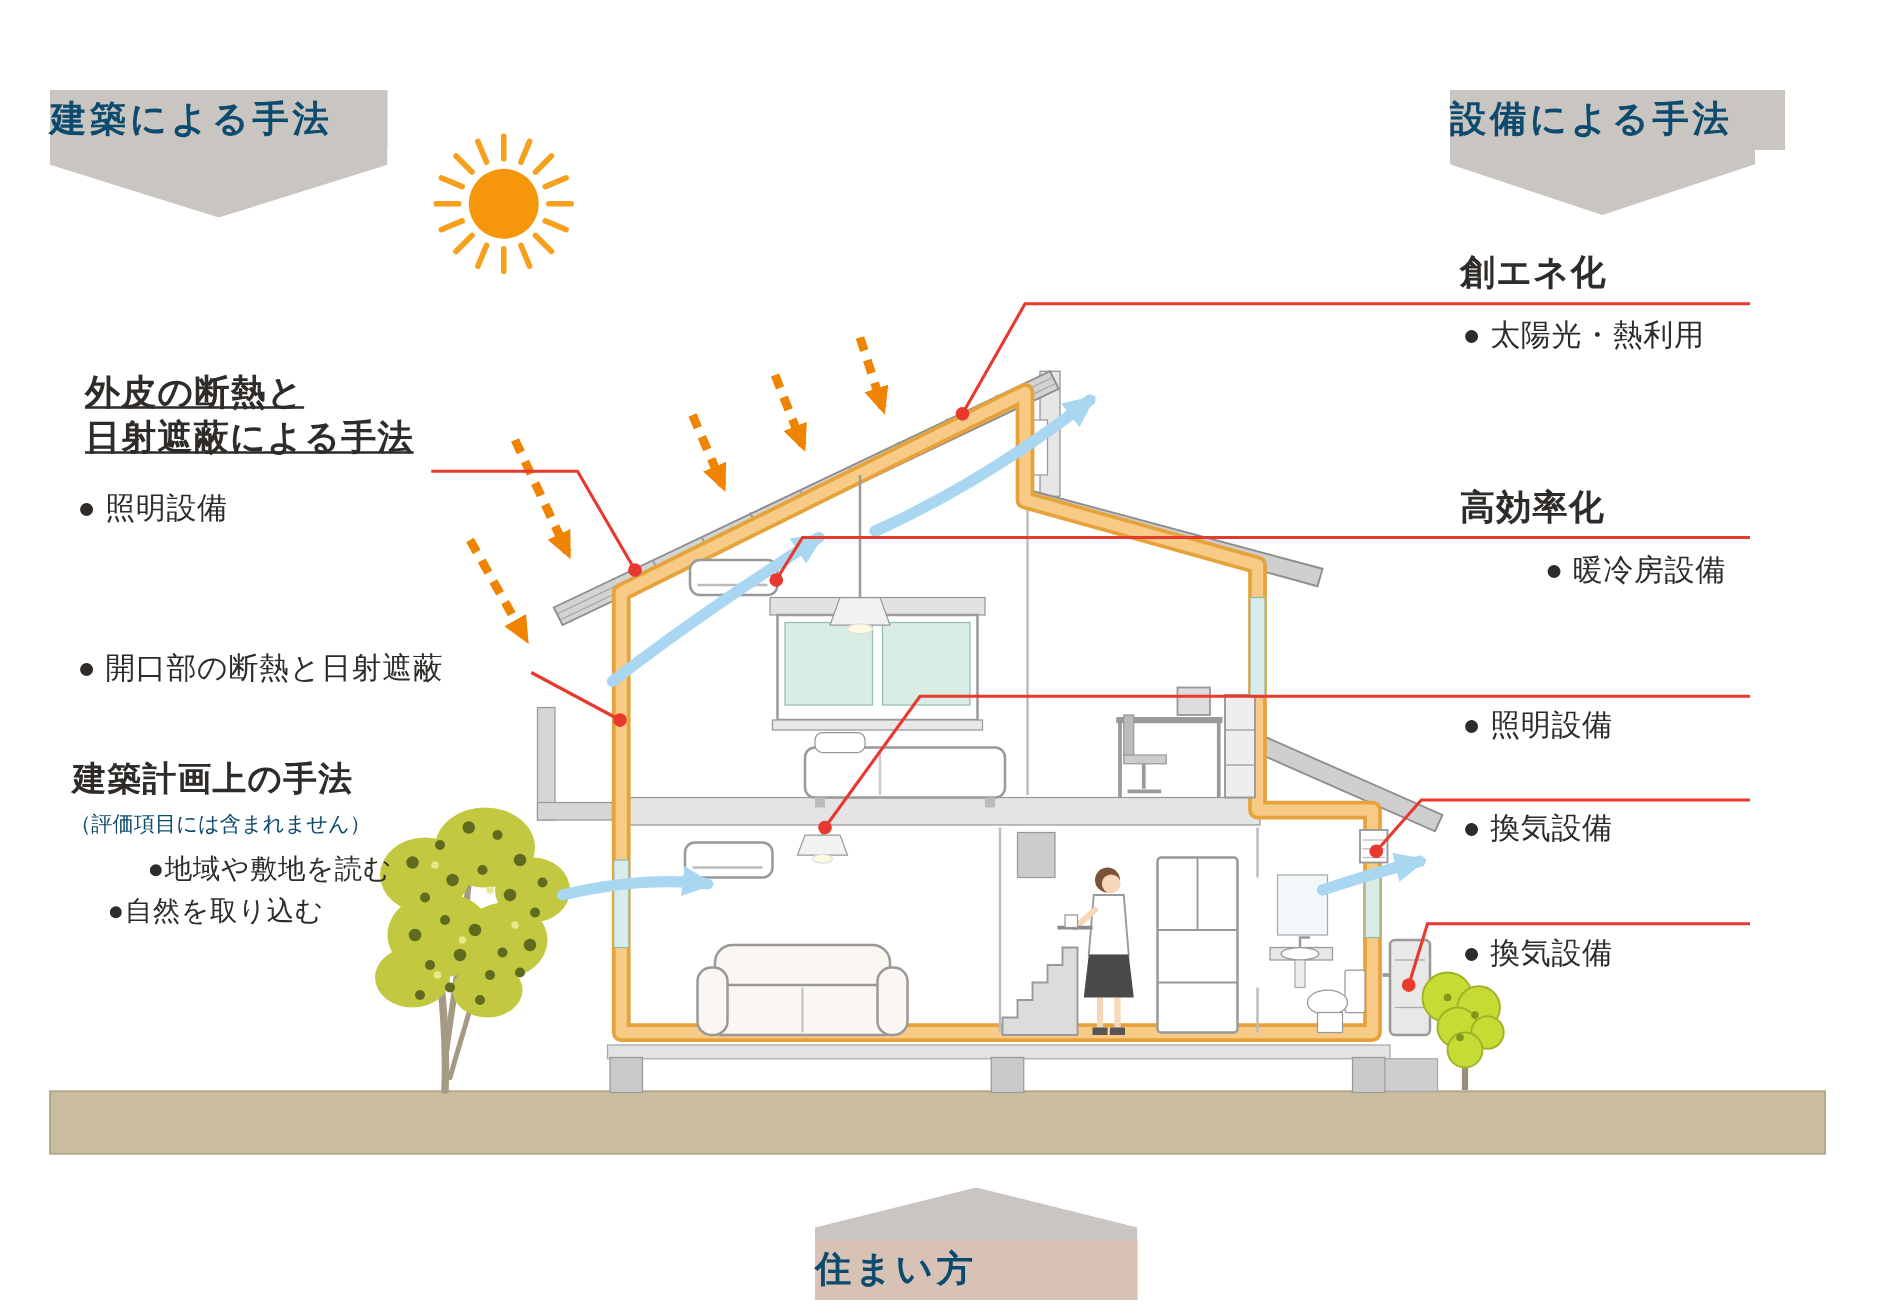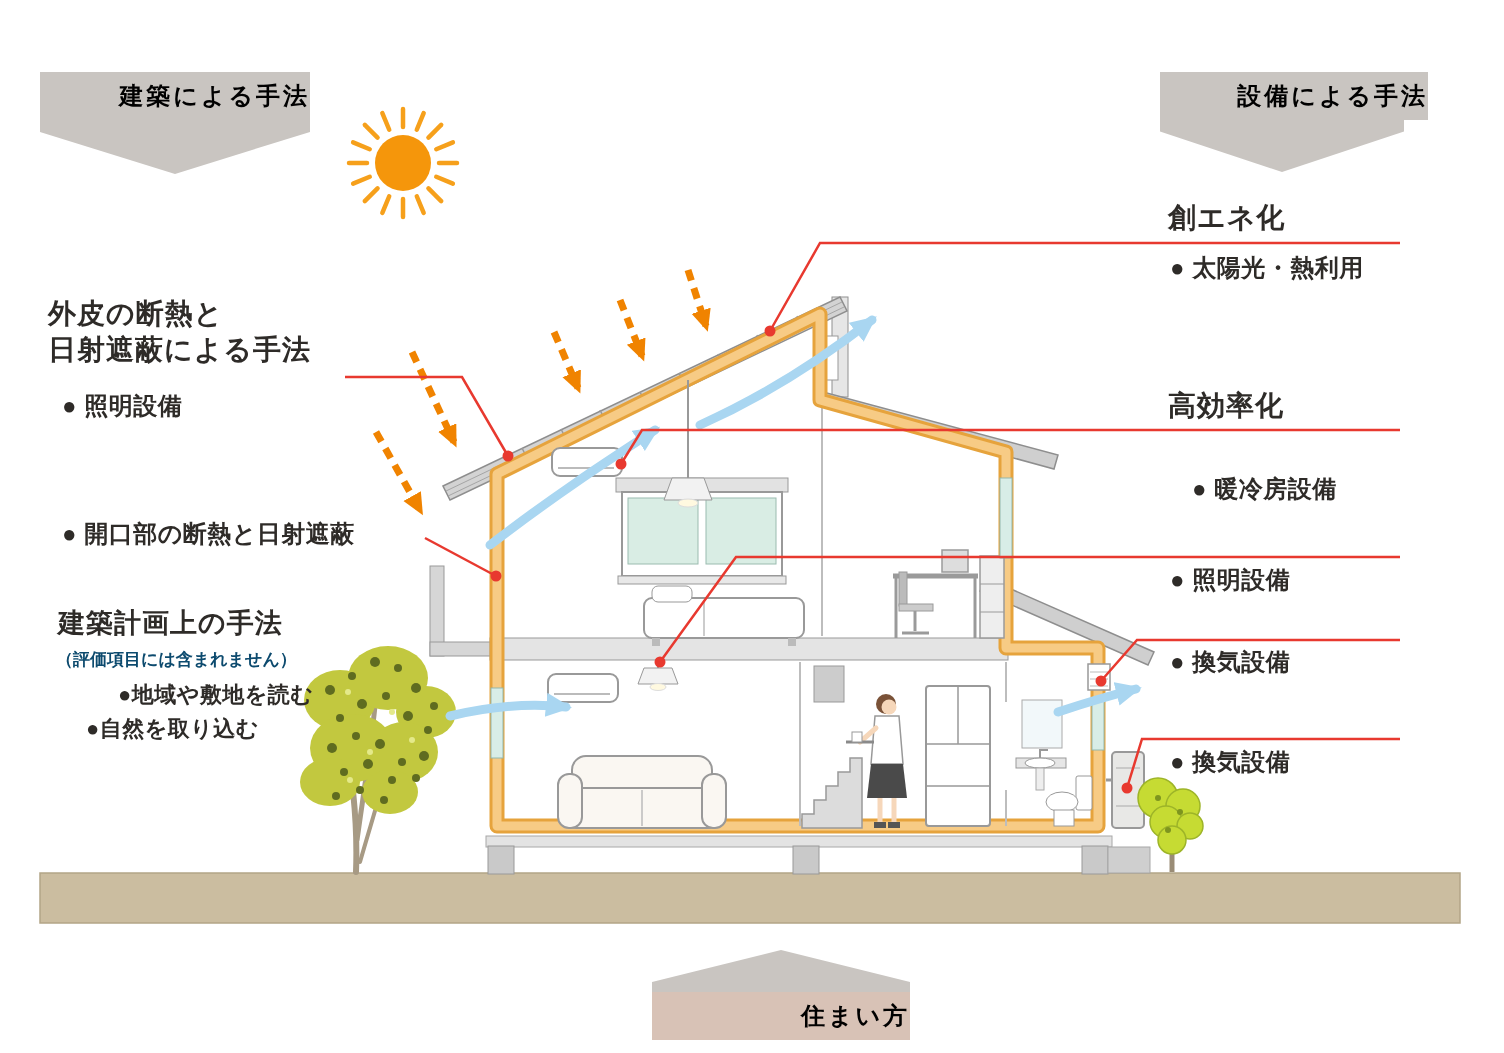--- a/index.html
+++ b/index.html
@@ -1,25 +1,25 @@
 <!DOCTYPE html>
 <html><head>
 <meta charset="utf-8">
 <style>
   html,body{margin:0;padding:0;background:#fff;}
   .stage{position:relative;width:1504px;height:1053px;background:#fff;overflow:hidden;
          font-family:"Liberation Sans","DejaVu Sans",sans-serif;color:#2e2b28;}
   .stage svg{position:absolute;left:0;top:0;}
-  .lbl{position:absolute;white-space:nowrap;font-weight:bold;}
+  .lbl{position:absolute;white-space:nowrap;}
   .h-bold{font-size:28px;font-weight:bold;letter-spacing:1px;line-height:1.3;}
   .bullet{font-size:24px;letter-spacing:0.5px;}
   .bullet-sm{font-size:22px;letter-spacing:0.5px;}
   .note{font-size:17px;color:#0c4a6e;}
-  .banner{position:absolute;background:#c9c5c1;display:flex;align-items:center;justify-content:flex-end;
-          font-size:24px;font-weight:bold;letter-spacing:3px;color:#000000;}
+  .banner{position:absolute;background:#c9c5c1;display:flex;align-items:center;justify-content:flex-start;
+          font-size:29px;font-weight:bold;letter-spacing:3px;color:#0c4a6e;}
   .banner-arrow{position:absolute;background:#c9c5c1;}
   .arrow-down{clip-path:polygon(0 0,100% 0,100% 22%,50% 100%,0 22%);}
   .arrow-up{clip-path:polygon(50% 0,100% 76%,100% 100%,0 100%,0 76%);}
   .banner-bottom{background:#d8c2b6;}
 </style>
 </head>
 <body>
 
 <div class="stage">
 
@@ -334,32 +334,32 @@
 <div class="banner" style="left:1160px;top:72px;width:268px;height:48px;">
   <span>設備による手法</span>
 </div>
 <div class="banner-arrow arrow-down" style="left:1160px;top:120px;width:244px;height:52px;"></div>
 
 <div class="banner-arrow arrow-up" style="left:652px;top:950px;width:258px;height:42px;"></div>
 <div class="banner banner-bottom" style="left:652px;top:992px;width:258px;height:48px;">
   <span>住まい方</span>
 </div>
 
-<div class="lbl h-bold" style="left:48px;top:296px;">
+<div class="lbl h-bold" style="left:68px;top:296px;text-decoration:underline;">
   <div>外皮の断熱と</div>
   <div>日射遮蔽による手法</div>
 </div>
 <div class="lbl bullet" style="left:62px;top:390px;">● 照明設備</div>
 <div class="lbl bullet" style="left:62px;top:518px;">● 開口部の断熱と日射遮蔽</div>
 <div class="lbl h-bold" style="left:58px;top:606px;font-size:27px;">建築計画上の手法</div>
 <div class="lbl note" style="left:56px;top:648px;">（評価項目には含まれません）</div>
 <div class="lbl bullet-sm" style="left:86px;top:680px;margin-left:32px;">●地域や敷地を読む</div>
 <div class="lbl bullet-sm" style="left:86px;top:714px;">●自然を取り込む</div>
 
 <div class="lbl h-bold" style="left:1168px;top:200px;">創エネ化</div>
 <div class="lbl bullet" style="left:1170px;top:252px;">● 太陽光・熱利用</div>
 <div class="lbl h-bold" style="left:1168px;top:388px;">高効率化</div>
-<div class="lbl bullet" style="left:1192px;top:440px;margin-top:33px;">● 暖冷房設備</div>
+<div class="lbl bullet" style="left:1236px;top:440px;">● 暖冷房設備</div>
 <div class="lbl bullet" style="left:1170px;top:564px;">● 照明設備</div>
 <div class="lbl bullet" style="left:1170px;top:646px;text-align:right;">● 換気設備</div>
 <div class="lbl bullet" style="left:1170px;top:746px;">● 換気設備</div>
 
 </div>
 
 </body></html>

